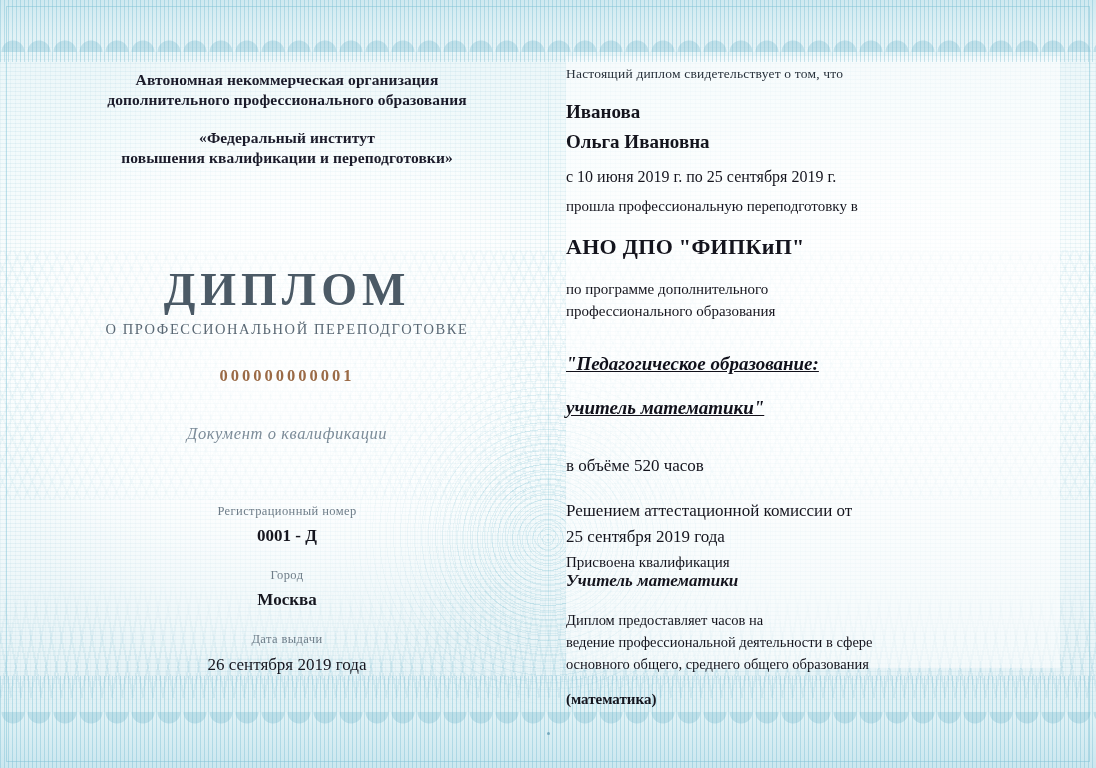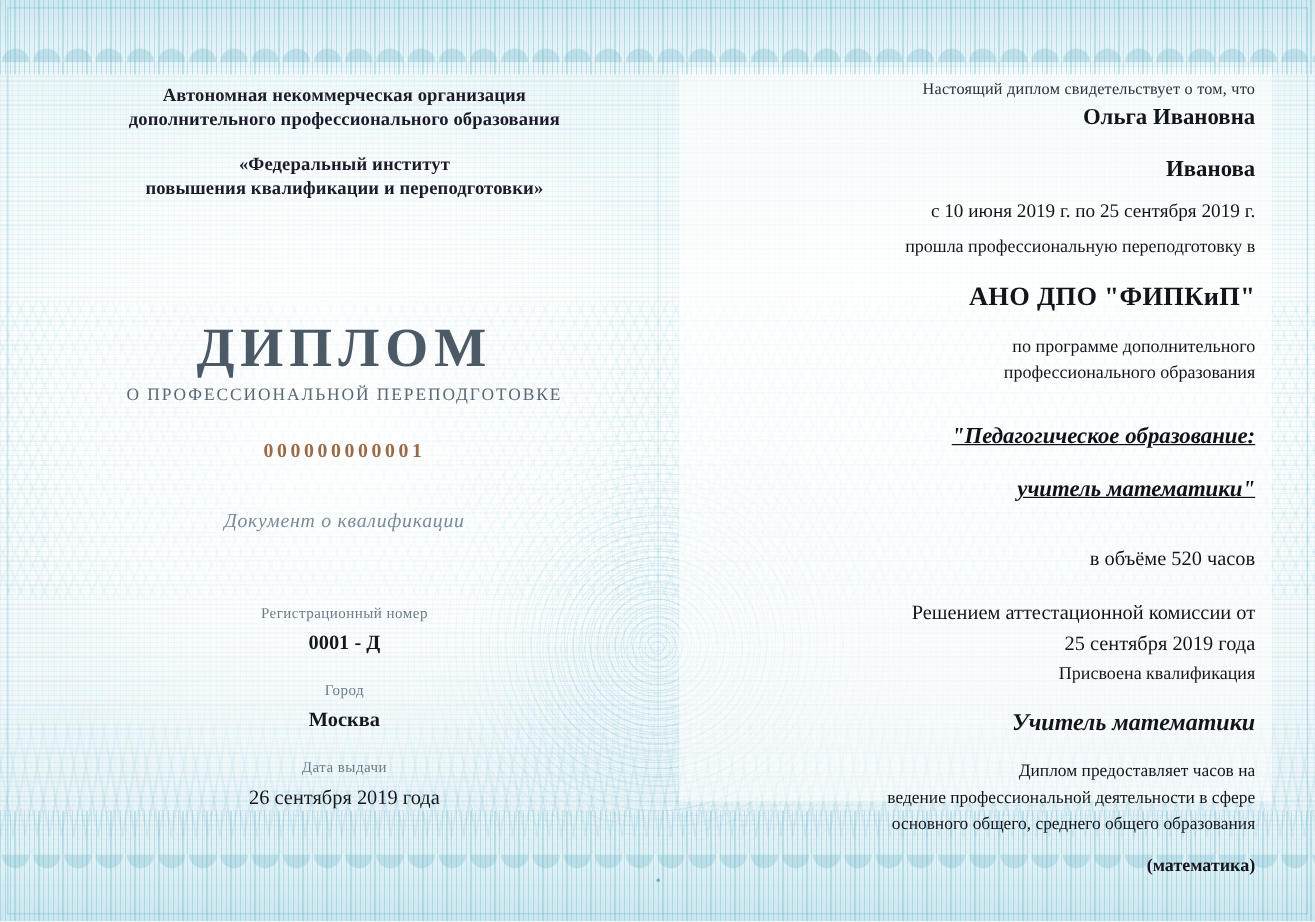--- a/index.html
+++ b/index.html
@@ -229,21 +229,21 @@
     margin-top: 8px;
     color: #16161f;
   }
 
   
   .right-col {
     position: absolute;
     left: 566px;
     top: 66px;
     width: 480px;
-    text-align: right;
+    text-align: left;
     color: #14141d;
   }
   .r-lead {
     font-size: 13.5px;
     color: #27313b;
     letter-spacing: .2px;
   }
   .r-name {
     margin-top: 16px;
     font-size: 19px;
@@ -285,22 +285,21 @@
   .r-decision {
     margin-top: 22px;
     font-size: 17px;
     line-height: 26px;
   }
   .r-assigned {
     margin-top: 4px;
     font-size: 15px;
   }
   .r-qual {
-    margin-top: 20px;
-    font-size: 20px;
+    font-size: 17px;
     font-weight: bold;
     font-style: italic;
   }
   .r-rights {
     margin-top: 18px;
     font-size: 14.5px;
     line-height: 22px;
   }
   .r-subject {
     margin-top: 16px;
@@ -364,22 +363,22 @@
 
       <div class="small-label gap-1">Город</div>
       <div class="strong-value">Москва</div>
 
       <div class="small-label gap-1">Дата выдачи</div>
       <div class="date-value">26 сентября 2019 года</div>
     </div>
 
     <div class="right-col">
       <div class="r-lead">Настоящий диплом свидетельствует о том, что</div>
+      <div class="r-name">Иванова</div>
       <div class="r-name" style="margin-top:2px;">Ольга Ивановна</div>
-      <div class="r-name">Иванова</div>
       <div class="r-dates">с 10 июня 2019 г. по 25 сентября 2019 г.</div>
       <div class="r-passed">прошла профессиональную переподготовку в</div>
       <div class="r-org">АНО ДПО "ФИПКиП"</div>
       <div class="r-program">по программе дополнительного</div>
       <div class="r-program" style="margin-top:0;">профессионального образования</div>
       <div class="r-course">"Педагогическое образование:</div>
       <div class="r-course" style="margin-top:0;">учитель математики"</div>
       <div class="r-volume">в объёме 520 часов</div>
       <div class="r-decision">Решением аттестационной комиссии от</div>
       <div class="r-decision" style="margin-top:0;">25 сентября 2019 года</div>

